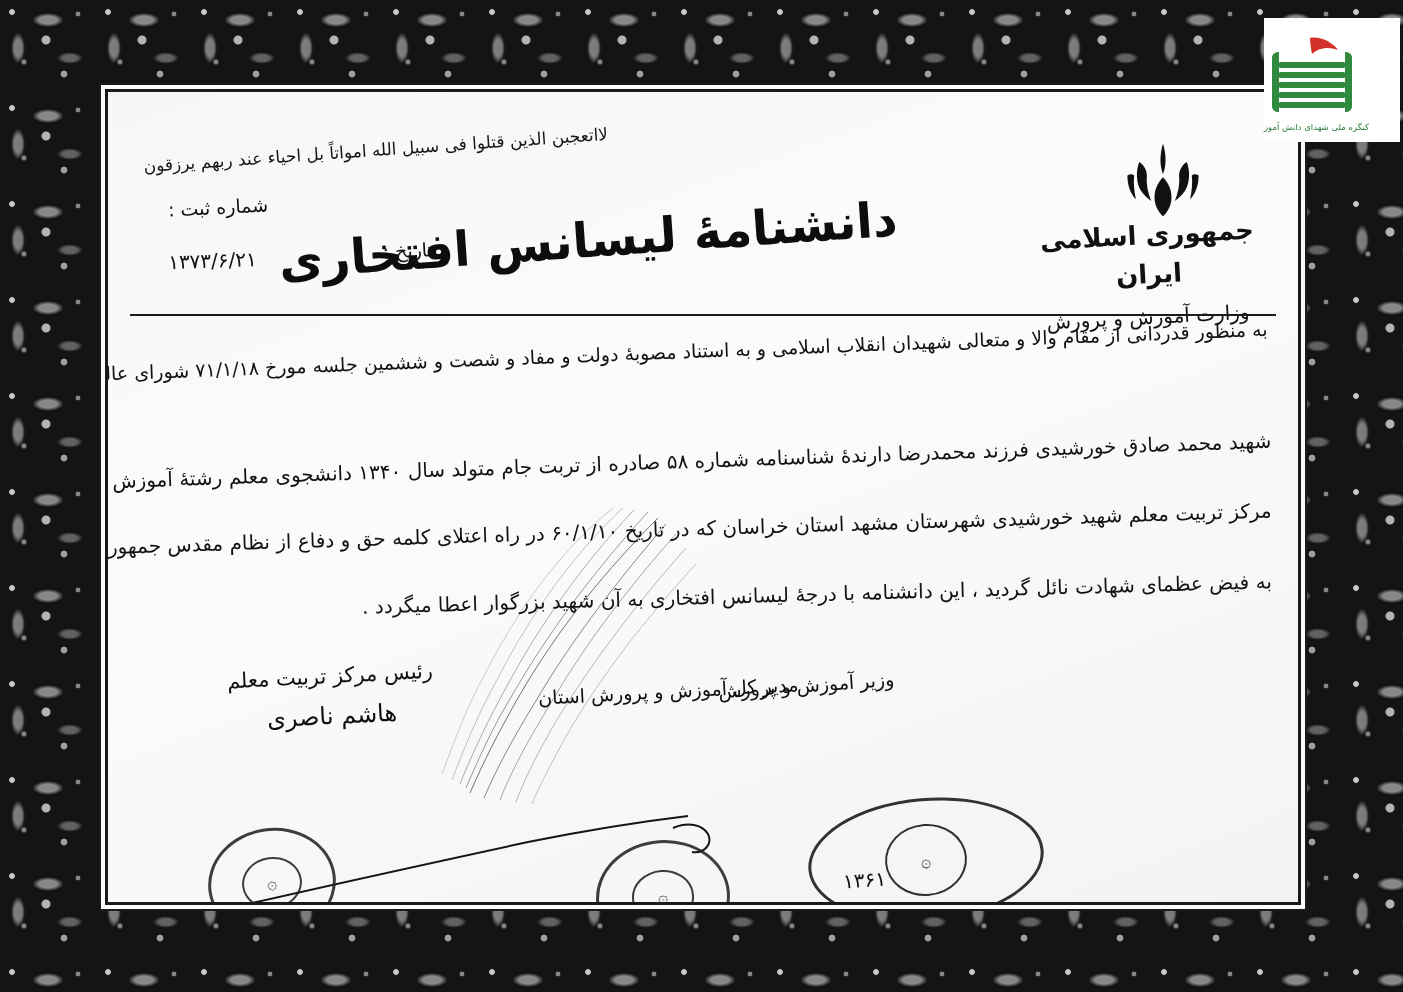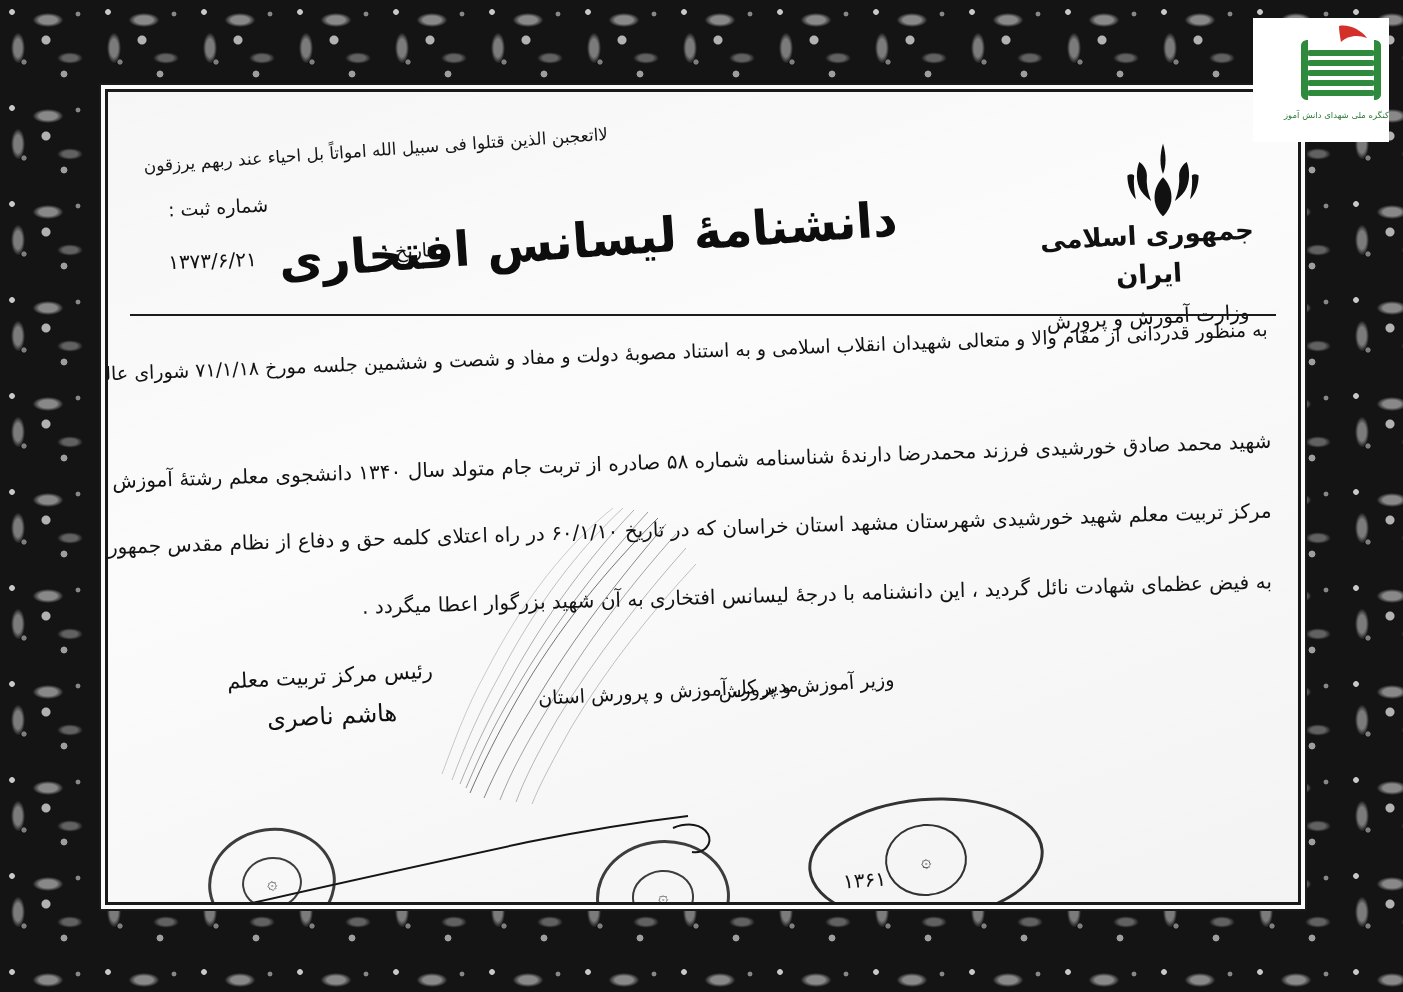--- a/index.html
+++ b/index.html
@@ -161,24 +161,24 @@
   }
   .smear svg{width:100%;height:100%;}
 
   .scrawl{
     position:absolute;left:60px;top:470px;width:560px;height:160px;pointer-events:none;
   }
   .scrawl svg{width:100%;height:100%;}
 
   
   .logo{
-    position:absolute;right:14px;top:18px;width:136px;height:124px;
+    position:absolute;right:3px;top:18px;width:136px;height:124px;
     background:#ffffff;
-    display:flex;flex-direction:column;align-items:flex-start;justify-content:flex-start;
-    padding-top:4px;box-sizing:border-box;
+    display:flex;flex-direction:column;align-items:flex-end;justify-content:flex-start;
+    padding-top:16px;box-sizing:border-box;
   }
   .logo .mark{width:96px;height:86px;}
   .logo .cap{
     font-size:8.5px;color:#2a7a37;margin-top:2px;letter-spacing:0;white-space:nowrap;
   }
 </style>
 </head>
 <body>
 
 <div class="page">

